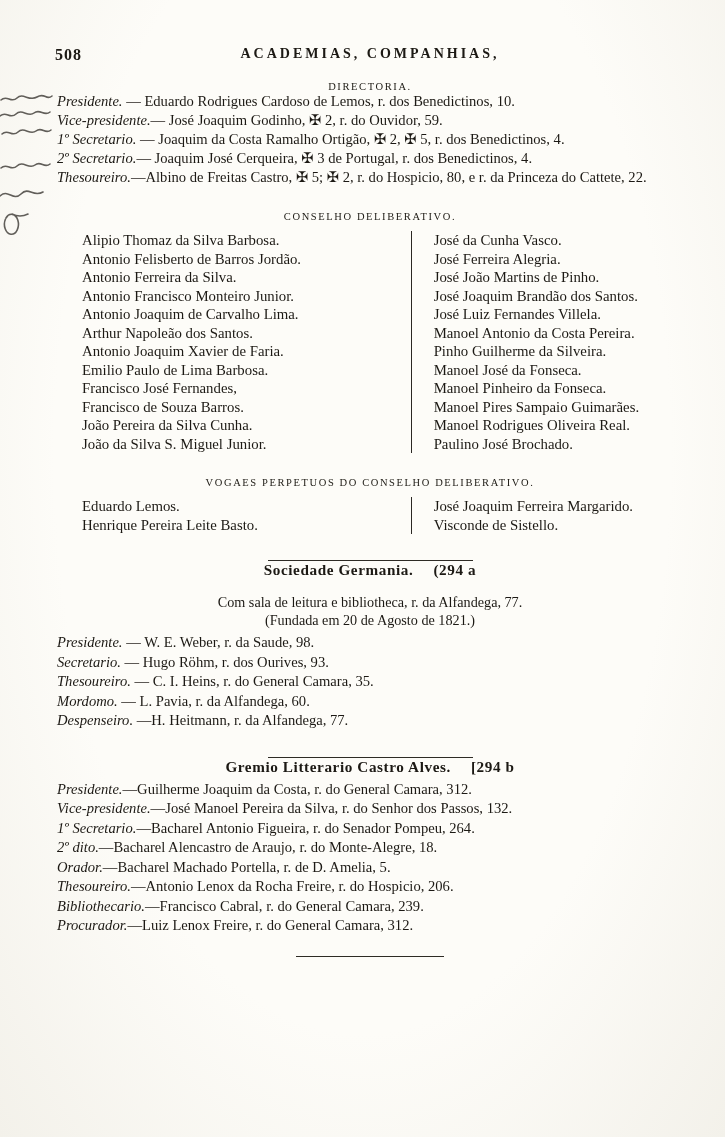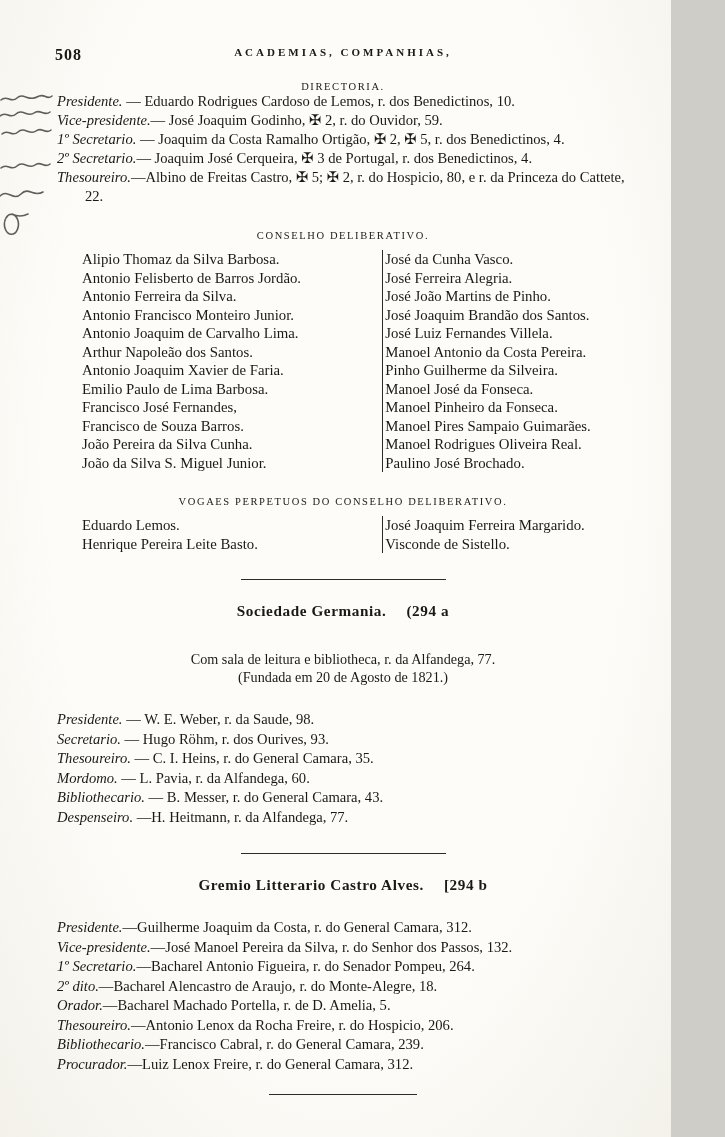--- a/index.html
+++ b/index.html
@@ -1,50 +1,50 @@
 <!DOCTYPE html>
 <html><head>
 <meta charset="utf-8">
 <style>
   * { margin:0; padding:0; box-sizing:border-box; }
   html,body { width:725px; height:1137px; }
   body { background:#cfcdc8; font-family:"Liberation Serif","DejaVu Serif",serif; }
   .page {
-    position:relative; width:671px; height:1137px; overflow:hidden;
+    position:relative; width:725px; height:1137px; overflow:hidden;
     background:#fbfaf5;
     background-image:radial-gradient(ellipse at 50% 40%, #fdfcf8 60%, #f3f1ea 100%);
     color:#1c1914;
   }
   .content { position:absolute; left:57px; right:42px; top:46px; }
 
   .pageheader { position:relative; height:22px; }
   .page-number { position:absolute; left:-2px; top:0; font-weight:bold; font-size:16px; letter-spacing:1px; }
-  .running-title { display:block; text-align:center; font-weight:bold; font-size:11px; letter-spacing:3px; }
+  .running-title { display:block; text-align:center; font-weight:bold; font-size:14px; letter-spacing:3px; }
 
   .subhead { text-align:center; font-size:10.5px; letter-spacing:1.6px; margin-top:24px; color:#23201a; }
   .subhead.first { margin-top:13px; }
 
   .officers { }
   .officer-line { font-size:14.6px; line-height:19px; padding-left:28px; text-indent:-28px; }
   .officer-line .role { font-style:italic; }
-  .officers.society { margin-top:24px; }
+  .officers.society { margin-top:4px; }
   .officers.society .officer-line { line-height:19.5px; }
 
   .twocol { display:flex; margin-top:9px; }
   .col { font-size:14.8px; }
   .col.left  { flex:0 0 52.5%;margin-left:25px; }
-  .col.right { flex:1; border-left:1.2px solid #2b2823; padding-left:2px; }
+  .col.right { flex:1; border-left:1.2px solid #2b2823; padding-left:22px; }
   .name-line { line-height:18.5px; white-space:nowrap; }
 
   .rule { width:205px; margin:26px auto 0; border-top:1.6px solid #2e2b25; }
   .rule.small { width:148px; margin-top:20px; }
 
-  .society-title { margin-top:22px; text-align:center; font-weight:bold; font-size:15.2px; letter-spacing:0.6px; }
+  .society-title { text-align:center; font-weight:bold; font-size:15.2px; letter-spacing:0.6px; }
   .society-title .ref { margin-left:20px; }
-  .center-line { margin-top:31px; text-align:center; font-size:14.2px; }
+  .center-line { margin-top:15px; text-align:center; font-size:14.2px; }
   .center-line.tight { margin-top:1px; }
 
   .marginalia { position:absolute; left:0; top:92px; width:54px; height:150px; opacity:0.85; }
   .marginalia svg { display:block; }
 </style>
 </head>
 <body>
 
 <div class="page">
 
@@ -126,21 +126,20 @@
     <div class="society-title">
       <span>Sociedade Germania.</span><span class="ref">(294 a</span>
     </div>
     <div class="center-line">Com sala de leitura e bibliotheca, r. da Alfandega, 77.</div>
     <div class="center-line tight">(Fundada em 20 de Agosto de 1821.)</div>
     <div class="officers society">
         <div class="officer-line"><span class="role">Presidente.</span><span> — W. E. Weber, r. da Saude, 98.</span></div>
         <div class="officer-line"><span class="role">Secretario.</span><span> — Hugo Röhm, r. dos Ourives, 93.</span></div>
         <div class="officer-line"><span class="role">Thesoureiro.</span><span> — C. I. Heins, r. do General Camara, 35.</span></div>
         <div class="officer-line"><span class="role">Mordomo.</span><span> — L. Pavia, r. da Alfandega, 60.</span></div>
-        <div class="officer-line"><span class="role">Bibliothecario.</span><span> — B. Messer, r. do General Camara, 43.</span></div>
         <div class="officer-line"><span class="role">Despenseiro.</span><span> —H. Heitmann, r. da Alfandega, 77.</span></div>
       </div>
 
     <div class="rule"></div>
 
     <div class="society-title">
       <span>Gremio Litterario Castro Alves.</span><span class="ref">[294 b</span>
     </div>
     <div class="officers society">
         <div class="officer-line"><span class="role">Presidente.</span><span>—Guilherme Joaquim da Costa, r. do General Camara, 312.</span></div>

